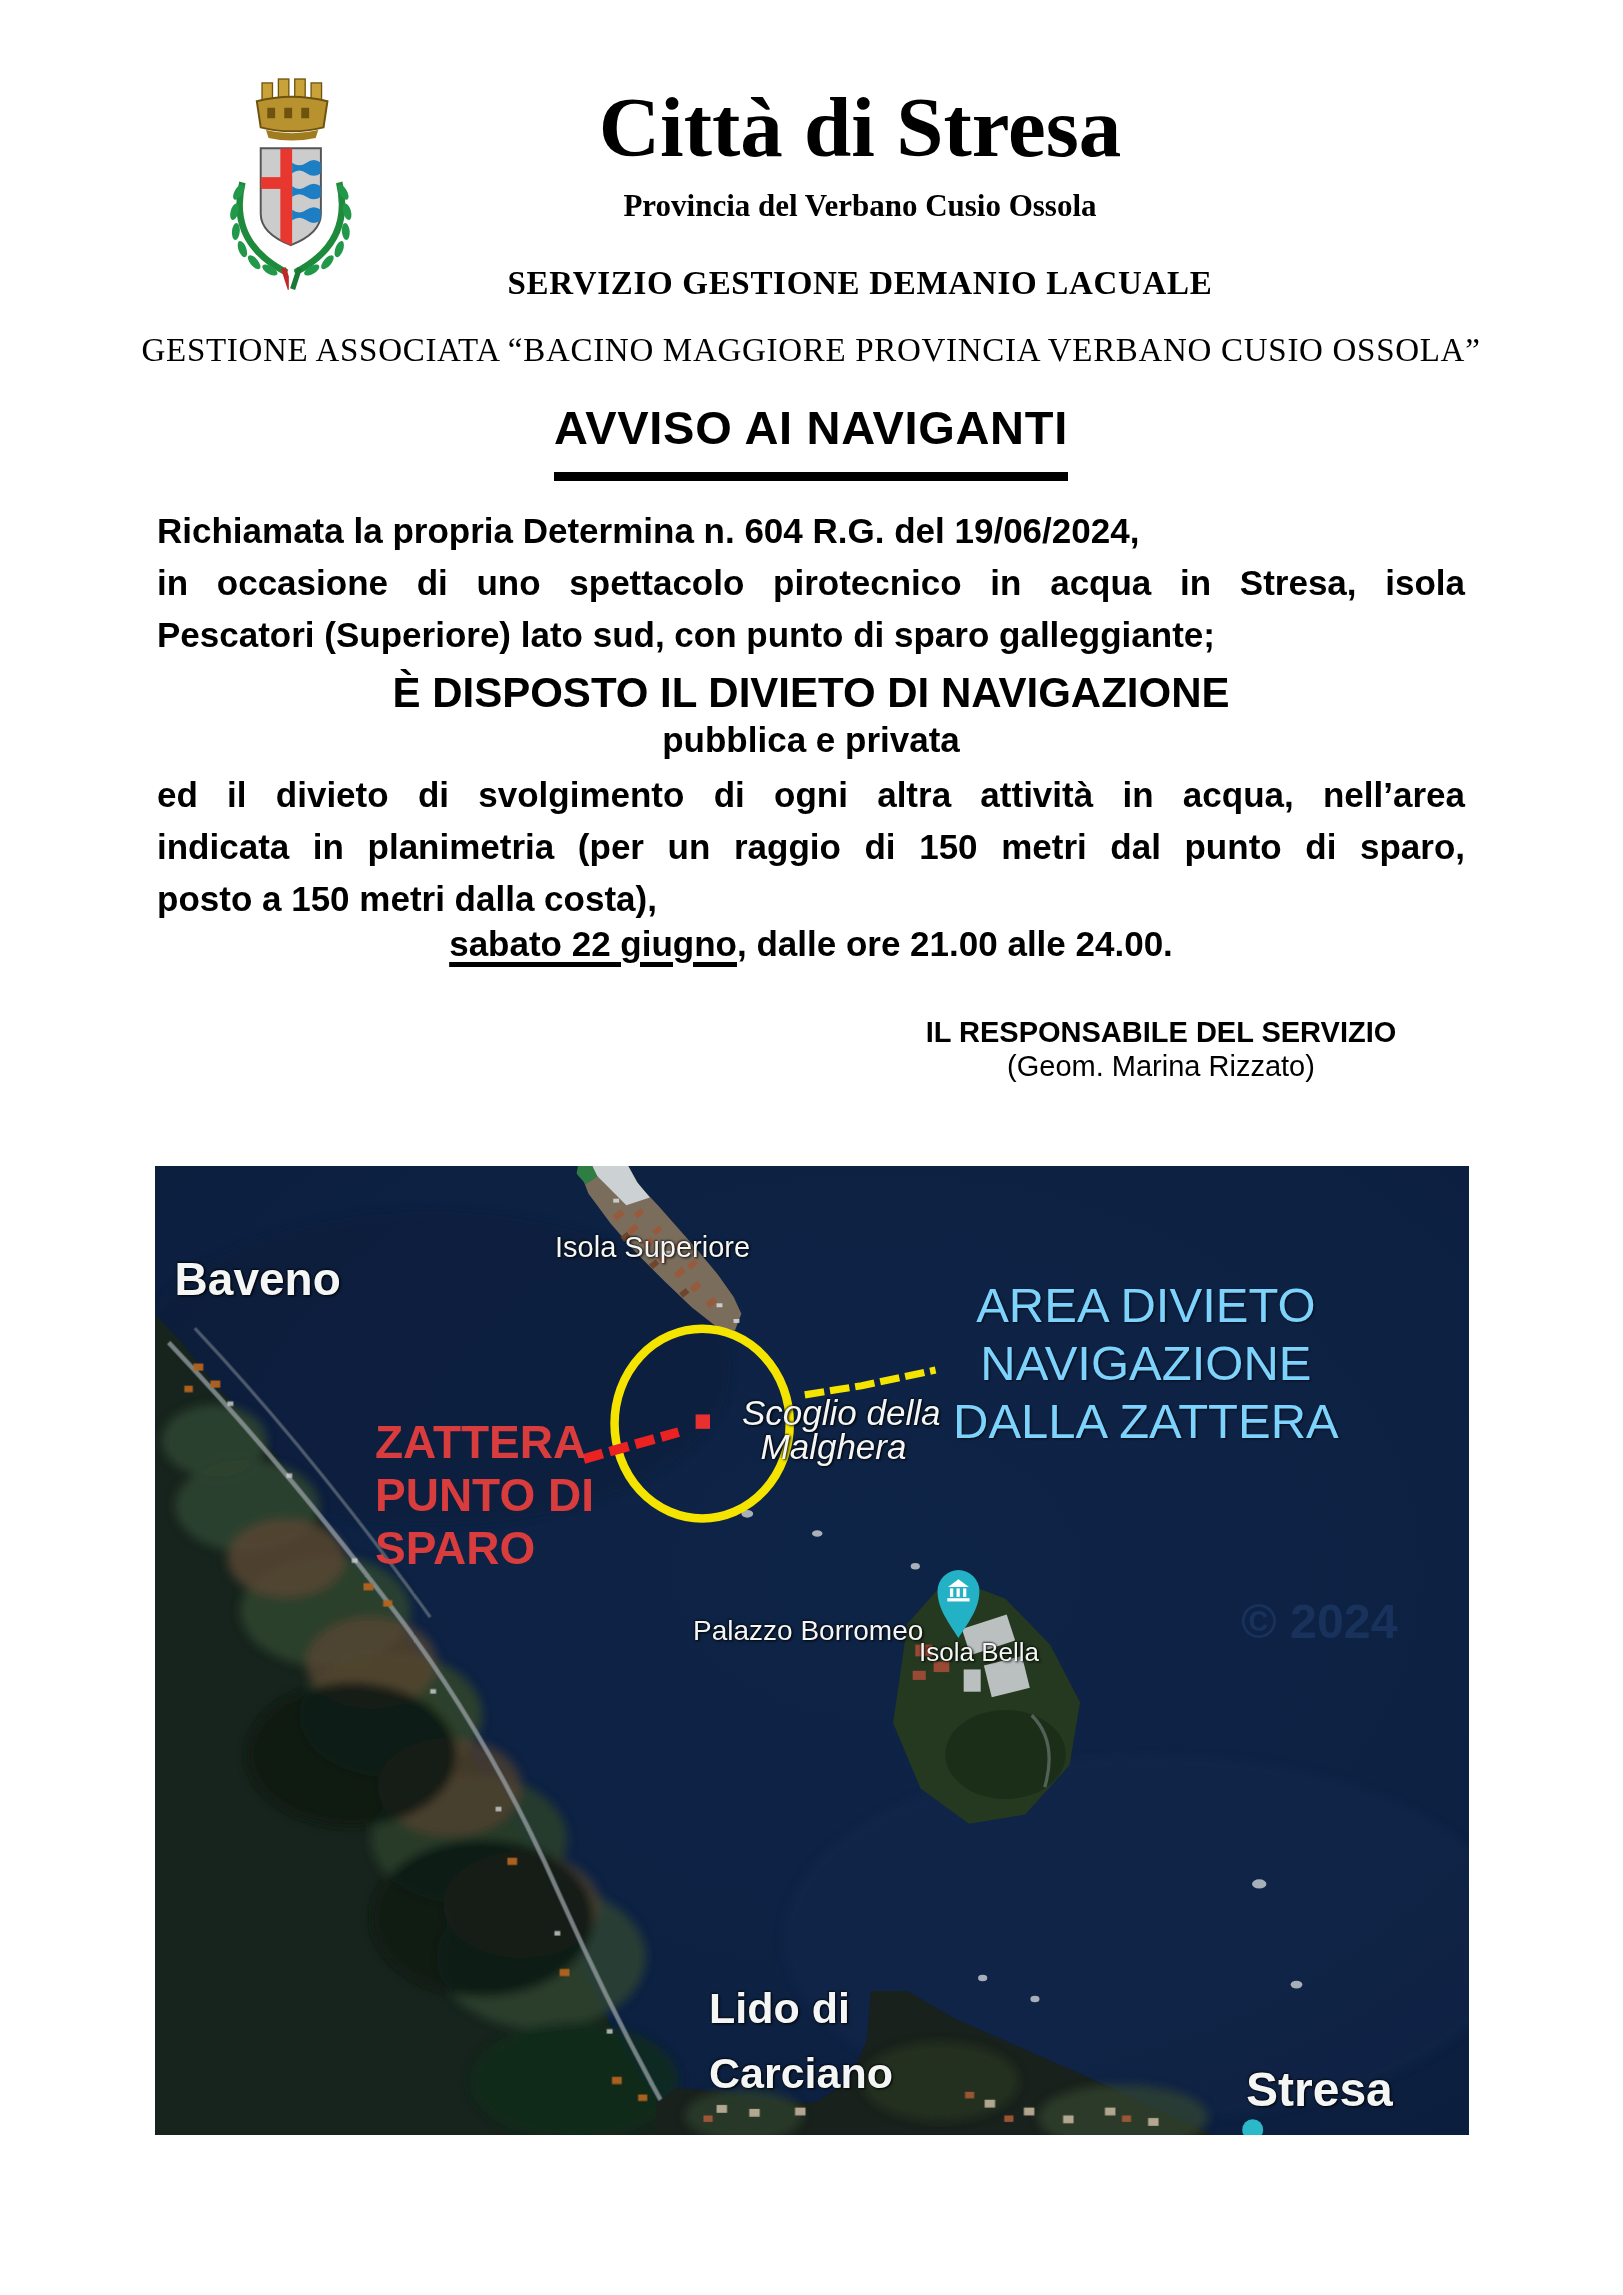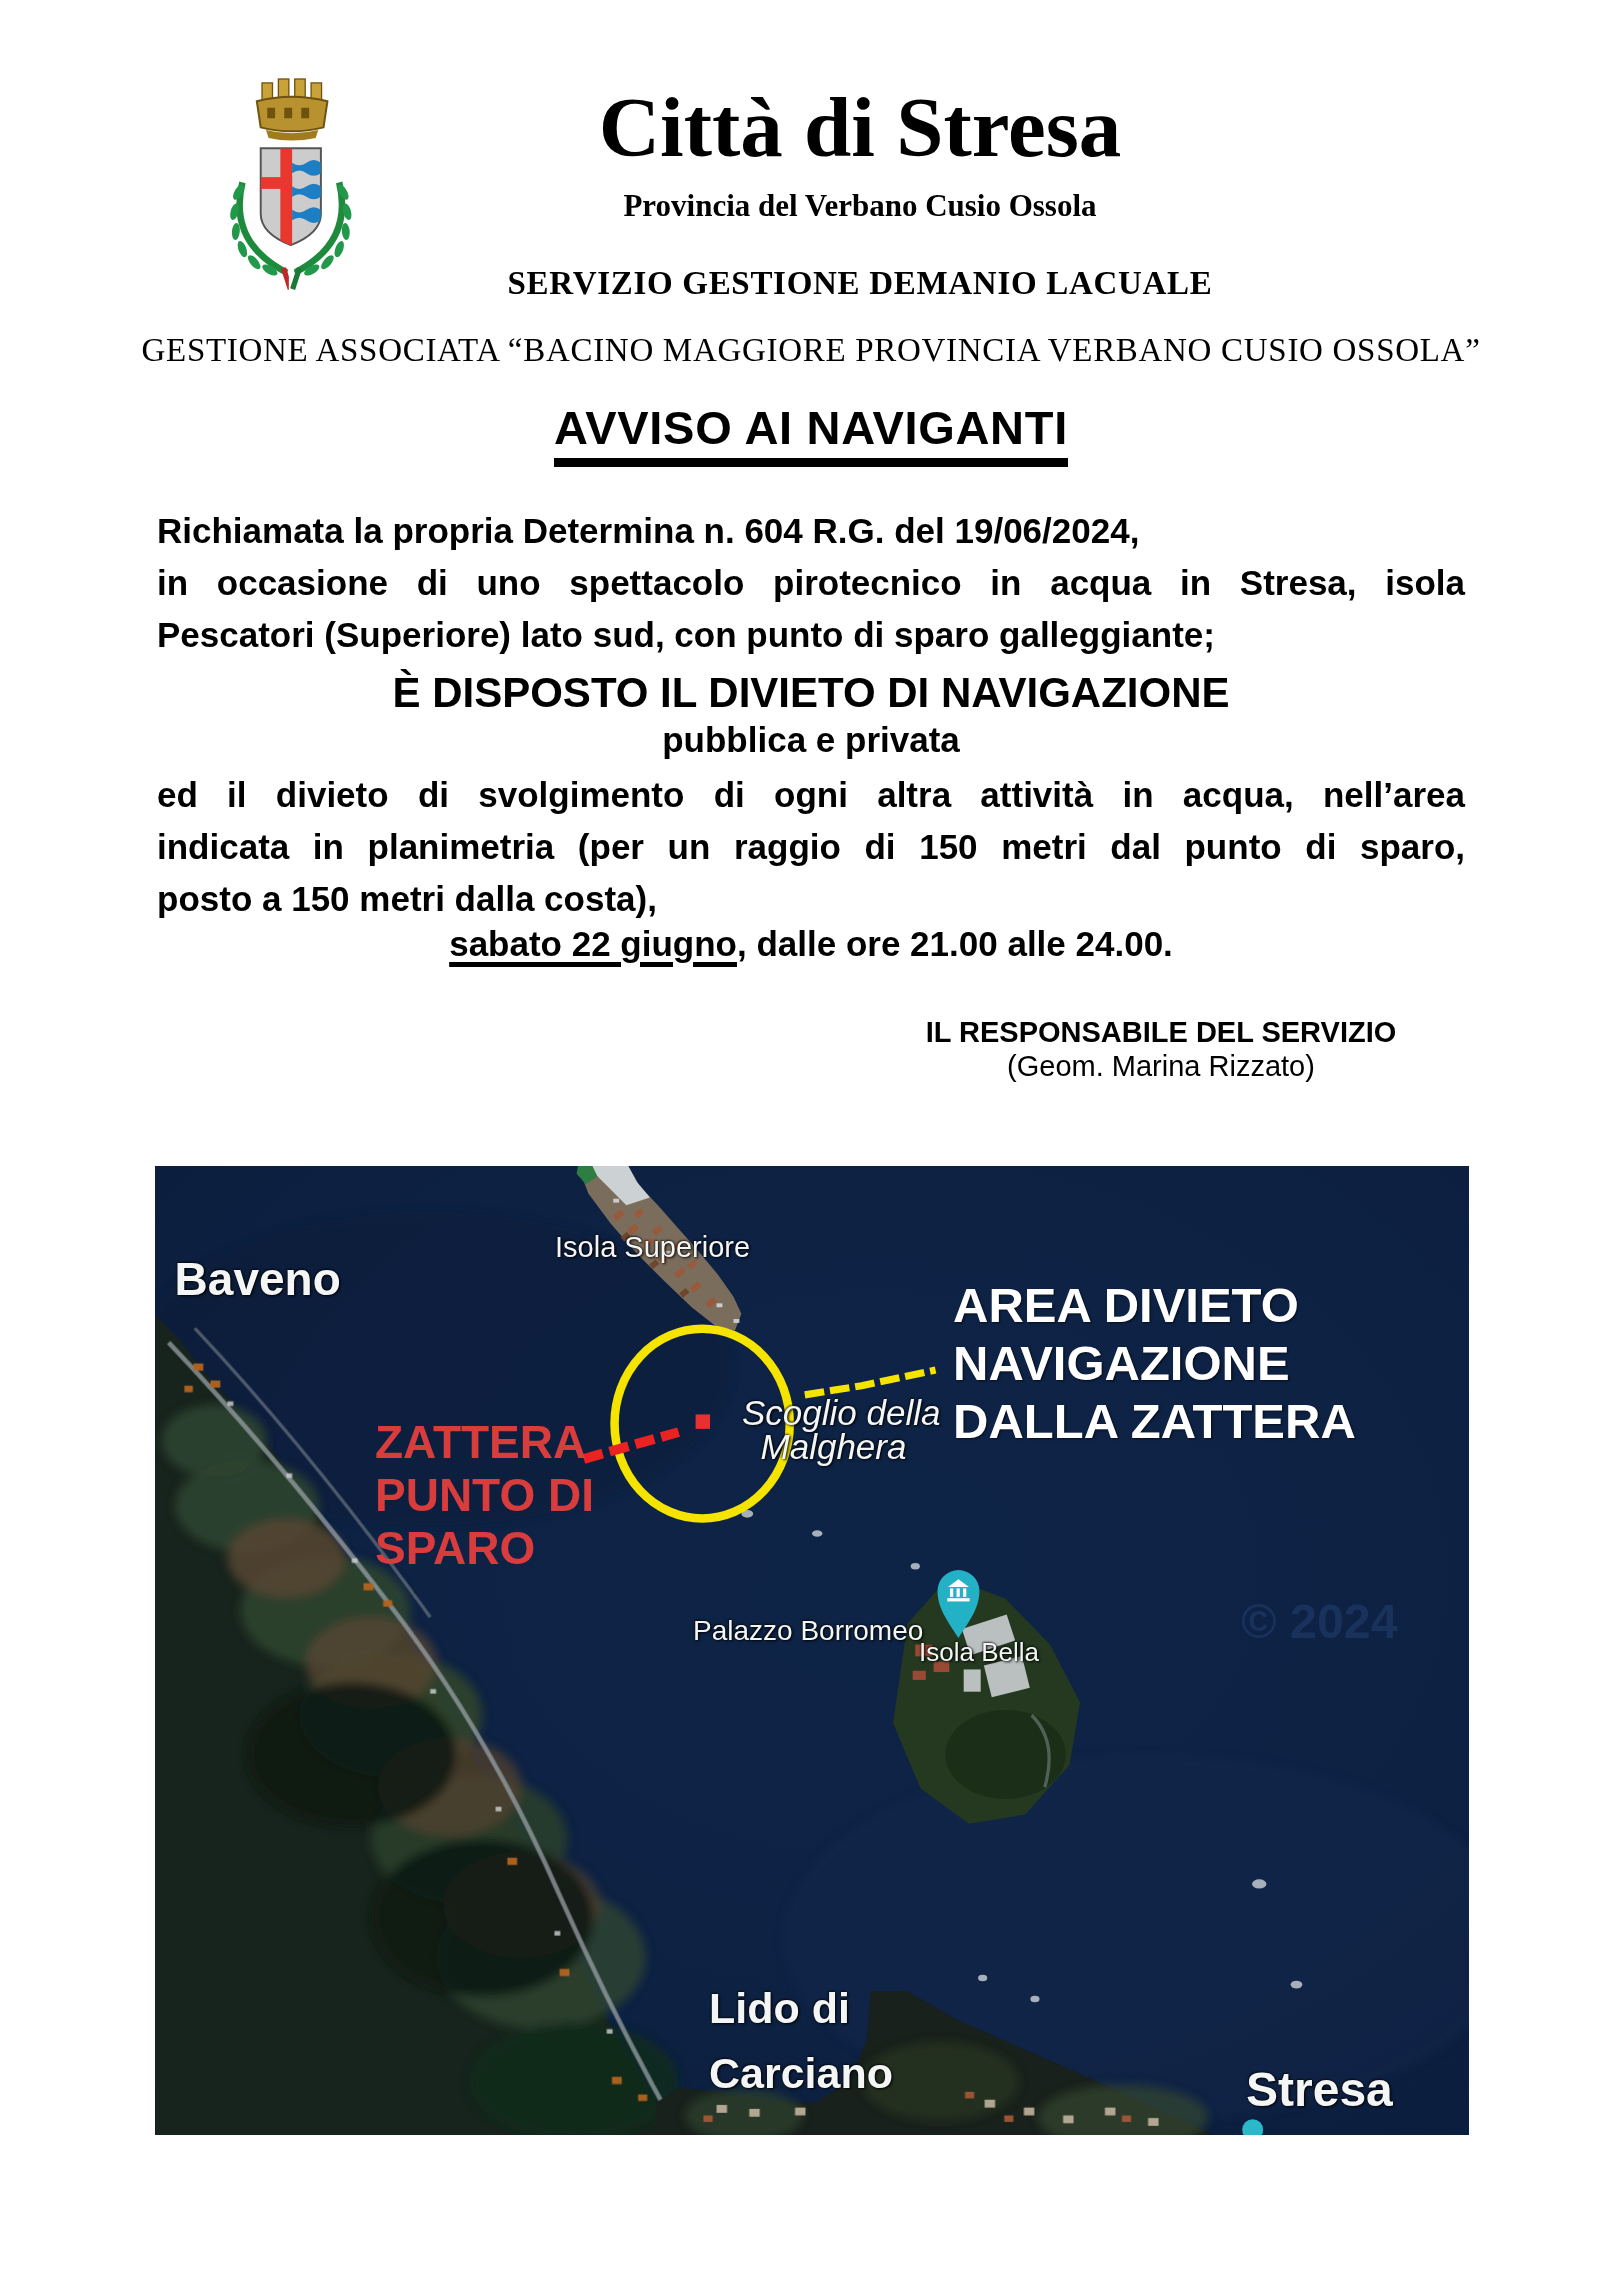--- a/index.html
+++ b/index.html
@@ -13,21 +13,21 @@
   
   .crest{left:211px;top:71px;width:157px;height:226px;}
   .headblock{left:366px;top:85px;width:988px;text-align:center;}
   .title{font-size:85px;font-weight:bold;line-height:85px;}
   .subtitle{font-size:31px;font-weight:bold;margin-top:18.3px;}
   .service{font-size:33px;font-weight:bold;margin-top:41px;letter-spacing:0.7px;}
   .association{left:124px;top:332px;width:1374px;text-align:center;font-size:33px;letter-spacing:0.7px;}
 
   .avviso-wrap{left:157px;top:400px;width:1308px;text-align:center;}
   .avviso{display:inline-block;font-size:47px;font-weight:bold;letter-spacing:0.7px;
-          border-bottom:9.8px solid #000;padding-bottom:3px;}
+          border-bottom:9.8px solid #000;padding-bottom:17px;}
 
   
   .bodyline{width:1308px;font-size:35px;font-weight:bold;line-height:52px;white-space:nowrap;}
   .jline{white-space:normal;text-align:justify;text-align-last:justify;}
   .p1{left:157px;top:505px;}
   .disposto{left:157px;top:669px;width:1308px;text-align:center;font-size:42px;font-weight:bold;}
   .pubblica{left:157px;top:720px;width:1308px;text-align:center;font-size:35px;font-weight:bold;}
   .p2{left:157px;top:769px;}
   .sabato{left:157px;top:924px;width:1308px;text-align:center;font-size:35px;font-weight:bold;}
   .usab{text-decoration:underline;text-decoration-thickness:4.6px;text-underline-offset:5.9px;}
@@ -39,22 +39,22 @@
   .map{left:155px;top:1166px;width:1314px;height:969px;background:#0d2143;}
   .map svg{position:absolute;left:0;top:0;}
   .mlabel{position:absolute;white-space:nowrap;color:#f4f6f6;
           text-shadow:1.3px 1.3px 2.6px rgba(0,0,0,.95), -0.7px -0.7px 2px rgba(0,0,0,.7);}
   .lbl-baveno{left:19.6px;top:86px;font-size:46px;font-weight:bold;}
   .lbl-isup{left:400px;top:65px;font-size:29px;}
   .lbl-zatt{left:220px;top:250px;font-size:46px;font-weight:bold;line-height:53px;
             color:#d93c3c;text-shadow:none;}
   .lbl-scoglio{left:587px;top:230px;width:183px;text-align:center;font-size:35px;
                font-style:italic;line-height:34px;}
-  .lbl-area{left:798px;top:110px;font-size:49px;font-weight:bold;line-height:58px;
-            color:#ffffff;text-shadow:1.3px 1.3px 2px rgba(0,0,0,.6);}
+  .lbl-area{left:798px;top:110px;font-size:49px;font-weight:normal;line-height:58px;
+            color:#7dd3fc;text-shadow:1.3px 1.3px 2px rgba(0,0,0,.6);text-align:center;}
   .lbl-palazzo{left:538px;top:449px;font-size:28px;}
   .lbl-ibella{left:764px;top:471px;font-size:26px;}
   .lbl-lido{left:542px;top:810px;font-size:43px;font-weight:bold;line-height:65px;margin-left:12px;}
   .lbl-stresa{left:1091px;top:896px;font-size:48px;font-weight:bold;}
 </style>
 </head>
 <body>
 
 <div class="page">
 

